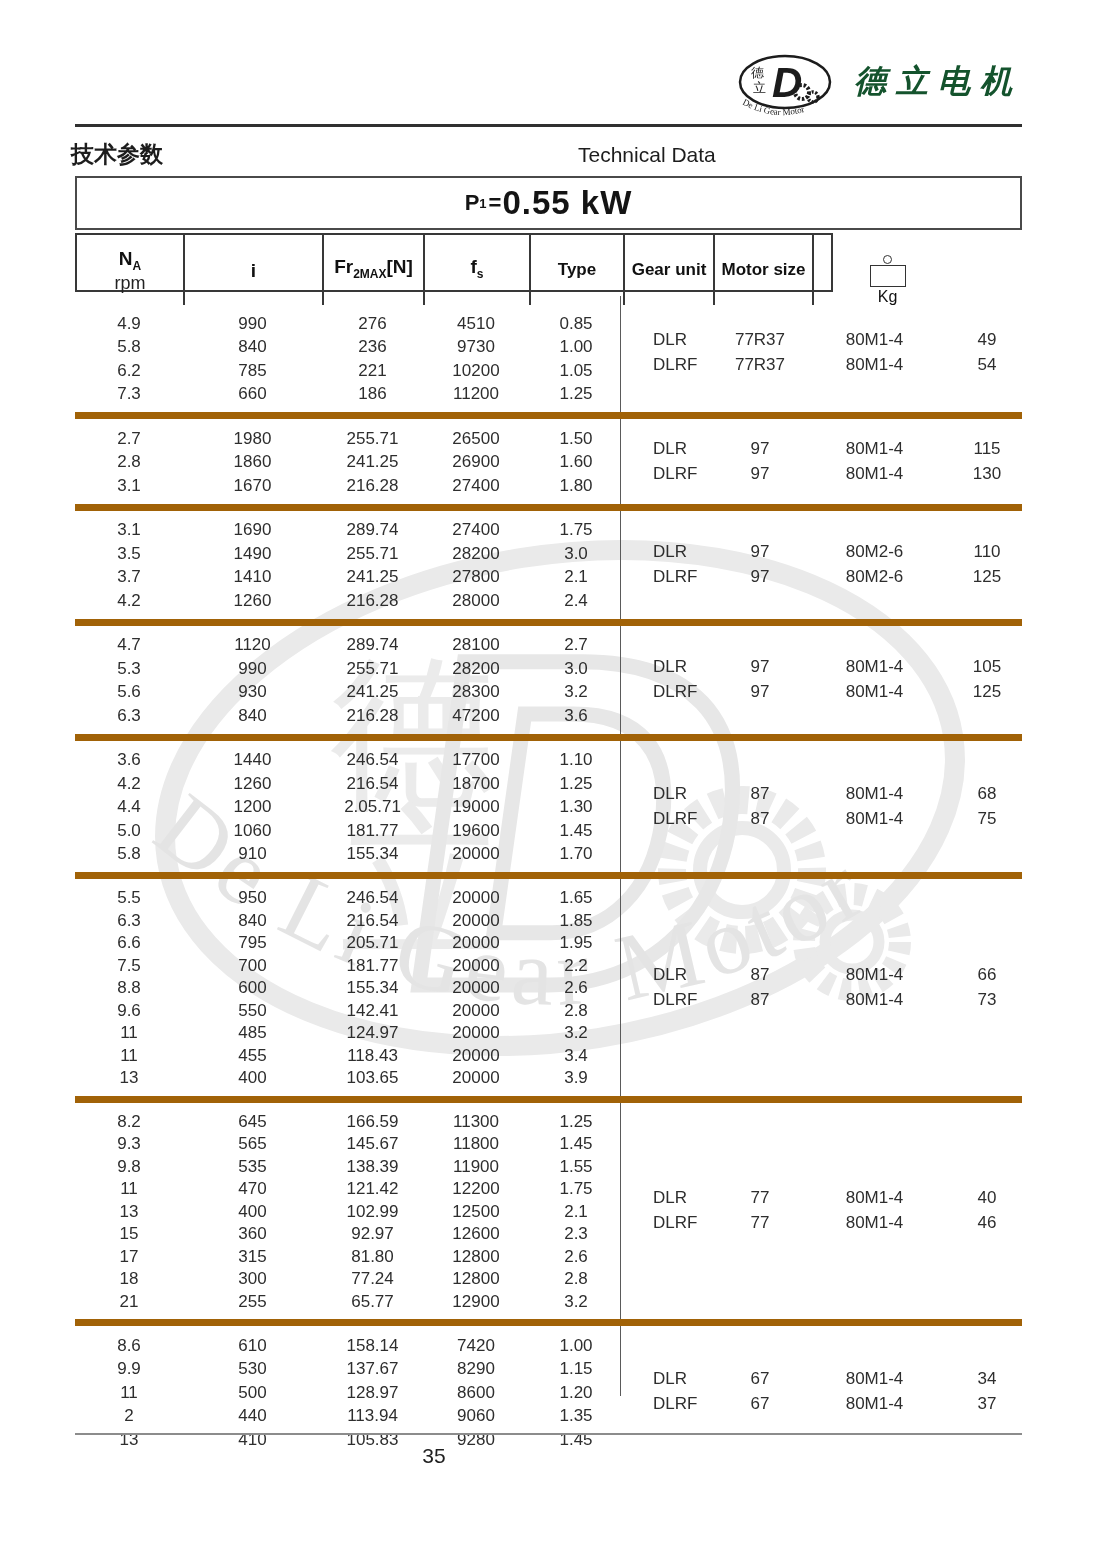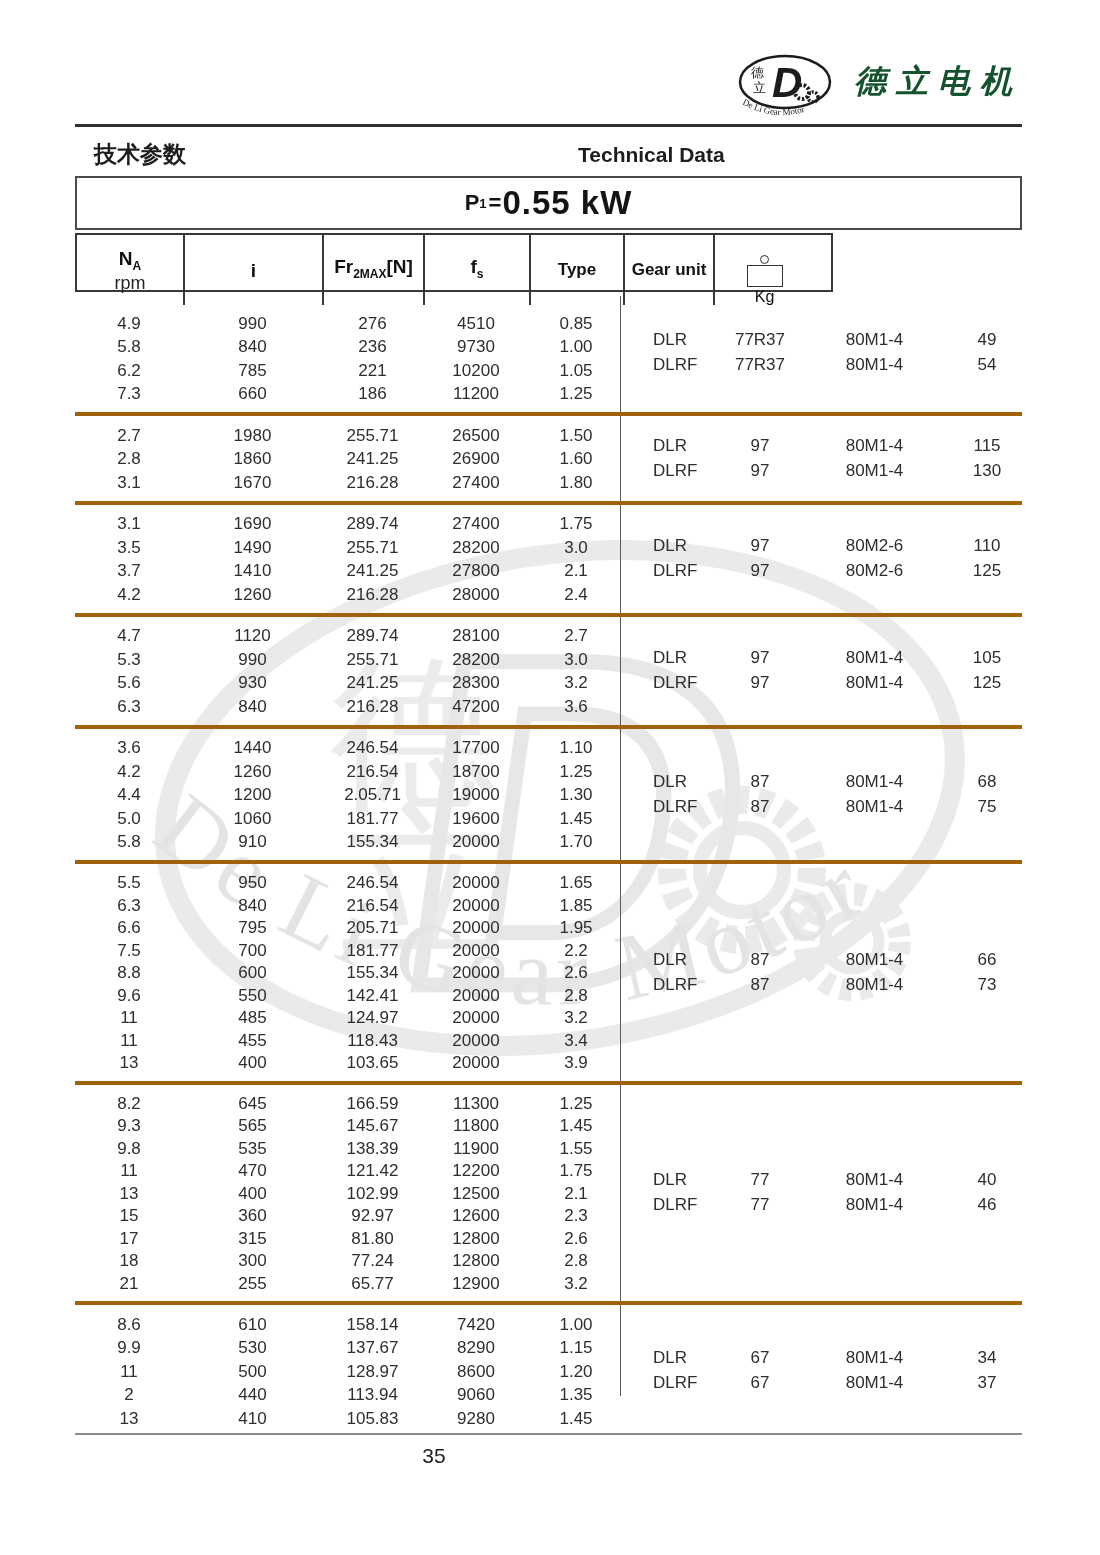--- a/index.html
+++ b/index.html
@@ -12,22 +12,22 @@
   .content { position:absolute; inset:0; z-index:1; }
 
   
   .logo-svg { position:absolute; left:736px; top:54px; }
   .brand-name {
     position:absolute; right:78px; top:60px; font-family:"Liberation Serif","DejaVu Serif",serif;
     font-size:32px; font-weight:bold; letter-spacing:10px; color:#14532d; white-space:nowrap;font-style:italic;
   }
   .top-rule { position:absolute; left:75px; top:124px; width:947px; height:3px; background:#303030; }
 
-  .sec-title-cn { position:absolute; left:94px; top:139px; font-size:23px; font-weight:bold; color:#1d1d1d; }
-  .sec-title-en { position:absolute; left:578px; top:143px; font-size:21px; font-weight:bold; color:#1d1d1d; }
+  .sec-title-cn { position:absolute; left:71px; top:139px; font-size:23px; font-weight:bold; color:#1d1d1d; }
+  .sec-title-en { position:absolute; left:578px; top:143px; font-size:21px; font-weight:normal; color:#1d1d1d; }
 
   
   .power-box {
     position:absolute; left:75px; top:176px; width:947px; height:54px; box-sizing:border-box;
     border:2px solid #4a4a4a; display:flex; align-items:center; justify-content:center; color:#141414;
   }
   .power-box .p  { font-size:22px; font-weight:bold; }
   .power-box sub { font-size:13px; font-weight:bold; }
   .power-box .eq { font-size:22px; font-weight:bold; margin:0 1px 0 2px; }
   .power-box .val{ font-size:33px; font-weight:800; letter-spacing:1px; }
@@ -45,21 +45,21 @@
   .th .unit { font-size:18px; line-height:16px; color:#222; }
   .th .lbl  { font-size:17px; font-weight:bold;text-align:center; }
   .weight-icon { display:flex; flex-direction:column; align-items:center; }
   .weight-icon .ring { width:7px; height:7px; border:1.5px solid #333; border-radius:50%; margin-bottom:1px; }
   .weight-icon .block{ width:34px; height:20px; border:1.5px solid #333; }
   .th .kg-lbl { font-size:16px; line-height:17px; margin-top:1px; }
 
   
   .tbody { position:absolute; left:75px; top:292px; width:947px; }
   .v-divider { position:absolute; left:620px; top:296px; width:1px; height:1100px; background:#5a5a5a; }
-  .group { position:relative; border-bottom:4px solid #a16207; padding:8px 0 6px 0; }
+  .group { position:relative; border-bottom:7px solid #a16207; padding:8px 0 6px 0; }
   .group:first-child { padding-top:20px; }
   .group:last-child  { border-bottom:none; }
   .rows-grid { display:grid; grid-template-columns:108px 139px 101px 106px 94px; grid-auto-rows:23.5px; }
   .group:nth-child(6) .rows-grid, .group:nth-child(7) .rows-grid { grid-auto-rows:22.5px; }
   .cell { display:flex; align-items:center; justify-content:center; font-size:17px; color:#2e2e2e; }
   .info {
     position:absolute; left:578px; top:0; height:100%; width:369px;
     display:grid; grid-template-columns:70px 74px 155px 70px; grid-auto-rows:25px; align-content:center;
   }
   .icell { display:flex; align-items:center; justify-content:center; font-size:17px; color:#2e2e2e; }
@@ -130,20 +130,23 @@
         <div class="sym"><span>Fr</span><sub>2MAX</sub><span>[N]</span></div>
       </div>
       <div class="th">
         <div class="sym"><span>f</span><sub>s</sub></div>
       </div>
       <div class="th">
         <div class="lbl">Type</div>
       </div>
       <div class="th">
         <div class="lbl">Gear unit</div>
+      </div>
+      <div class="th">
+        <div class="lbl">Motor size</div>
       </div>
       <div class="th">
         <div class="weight-icon">
           <div class="ring"></div>
           <div class="block"></div>
         </div>
         <div class="kg-lbl">Kg</div>
       </div>
     </div>
 

